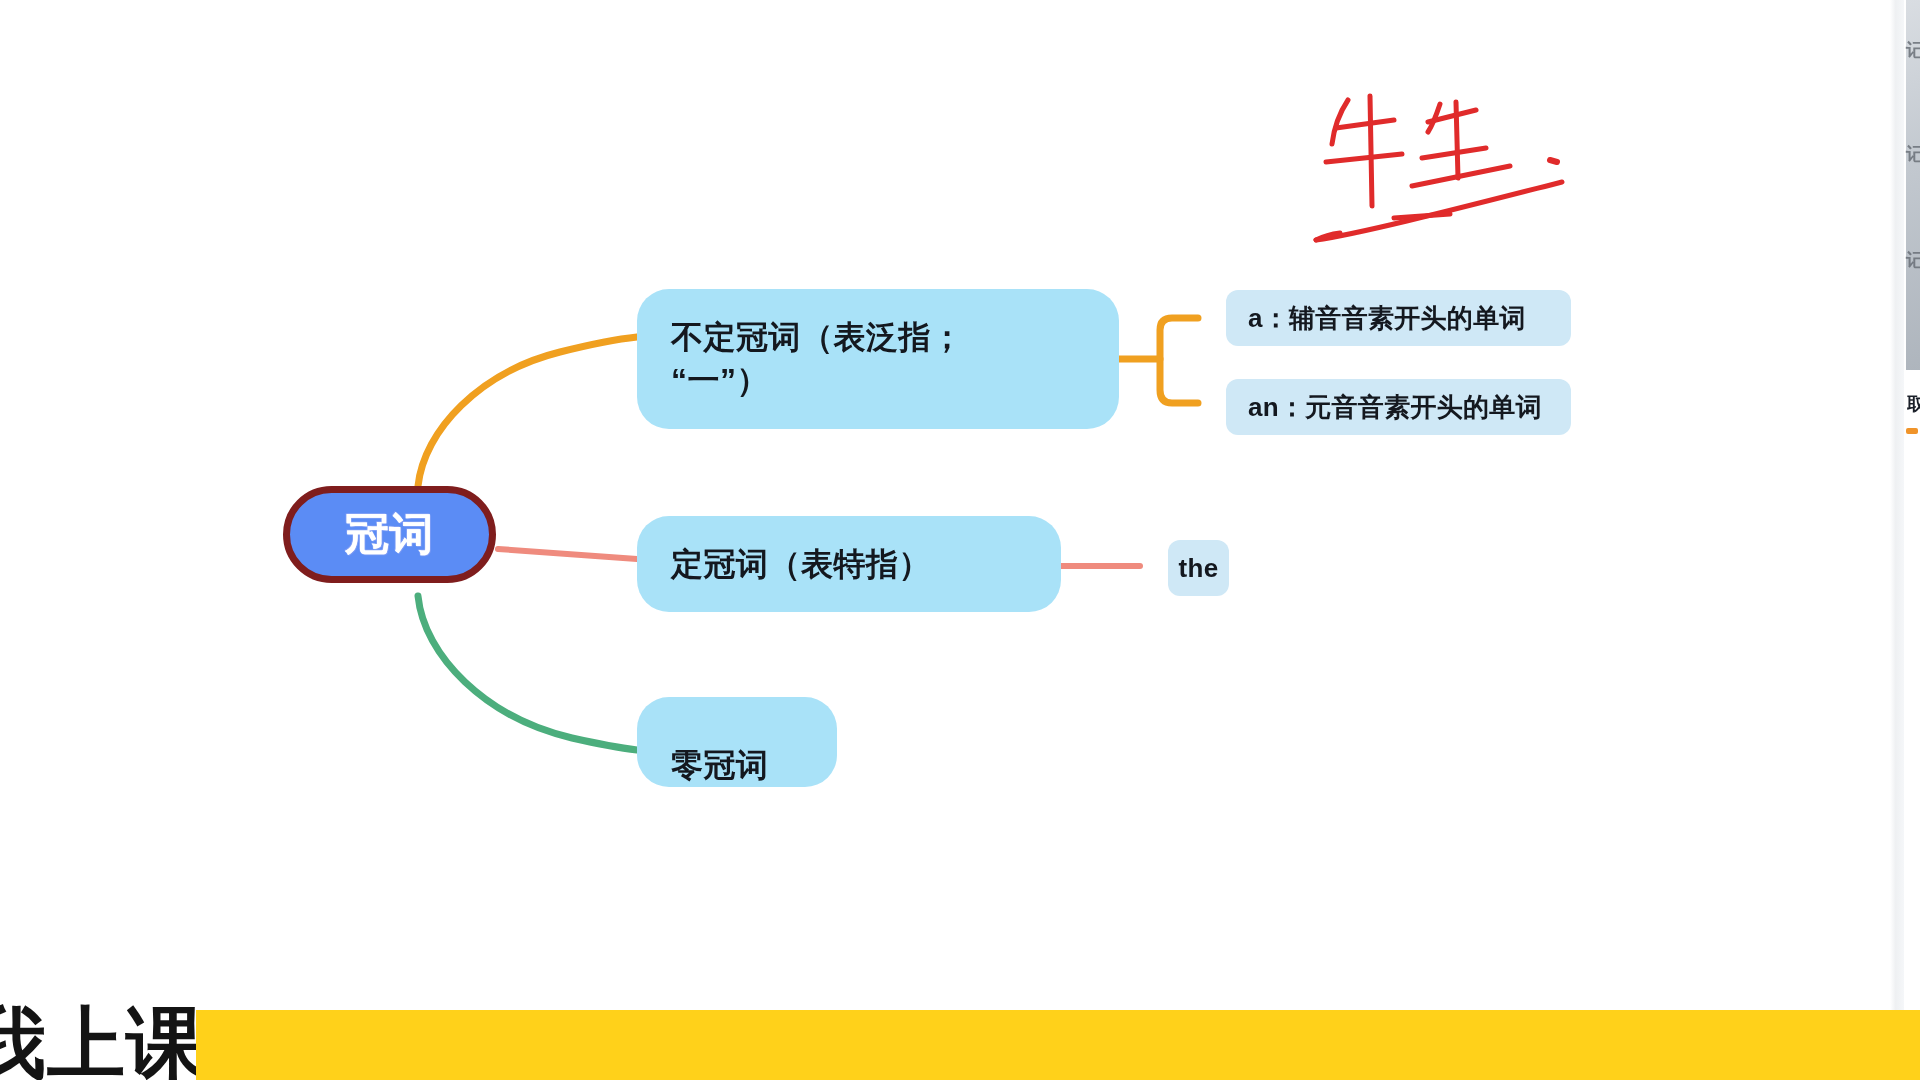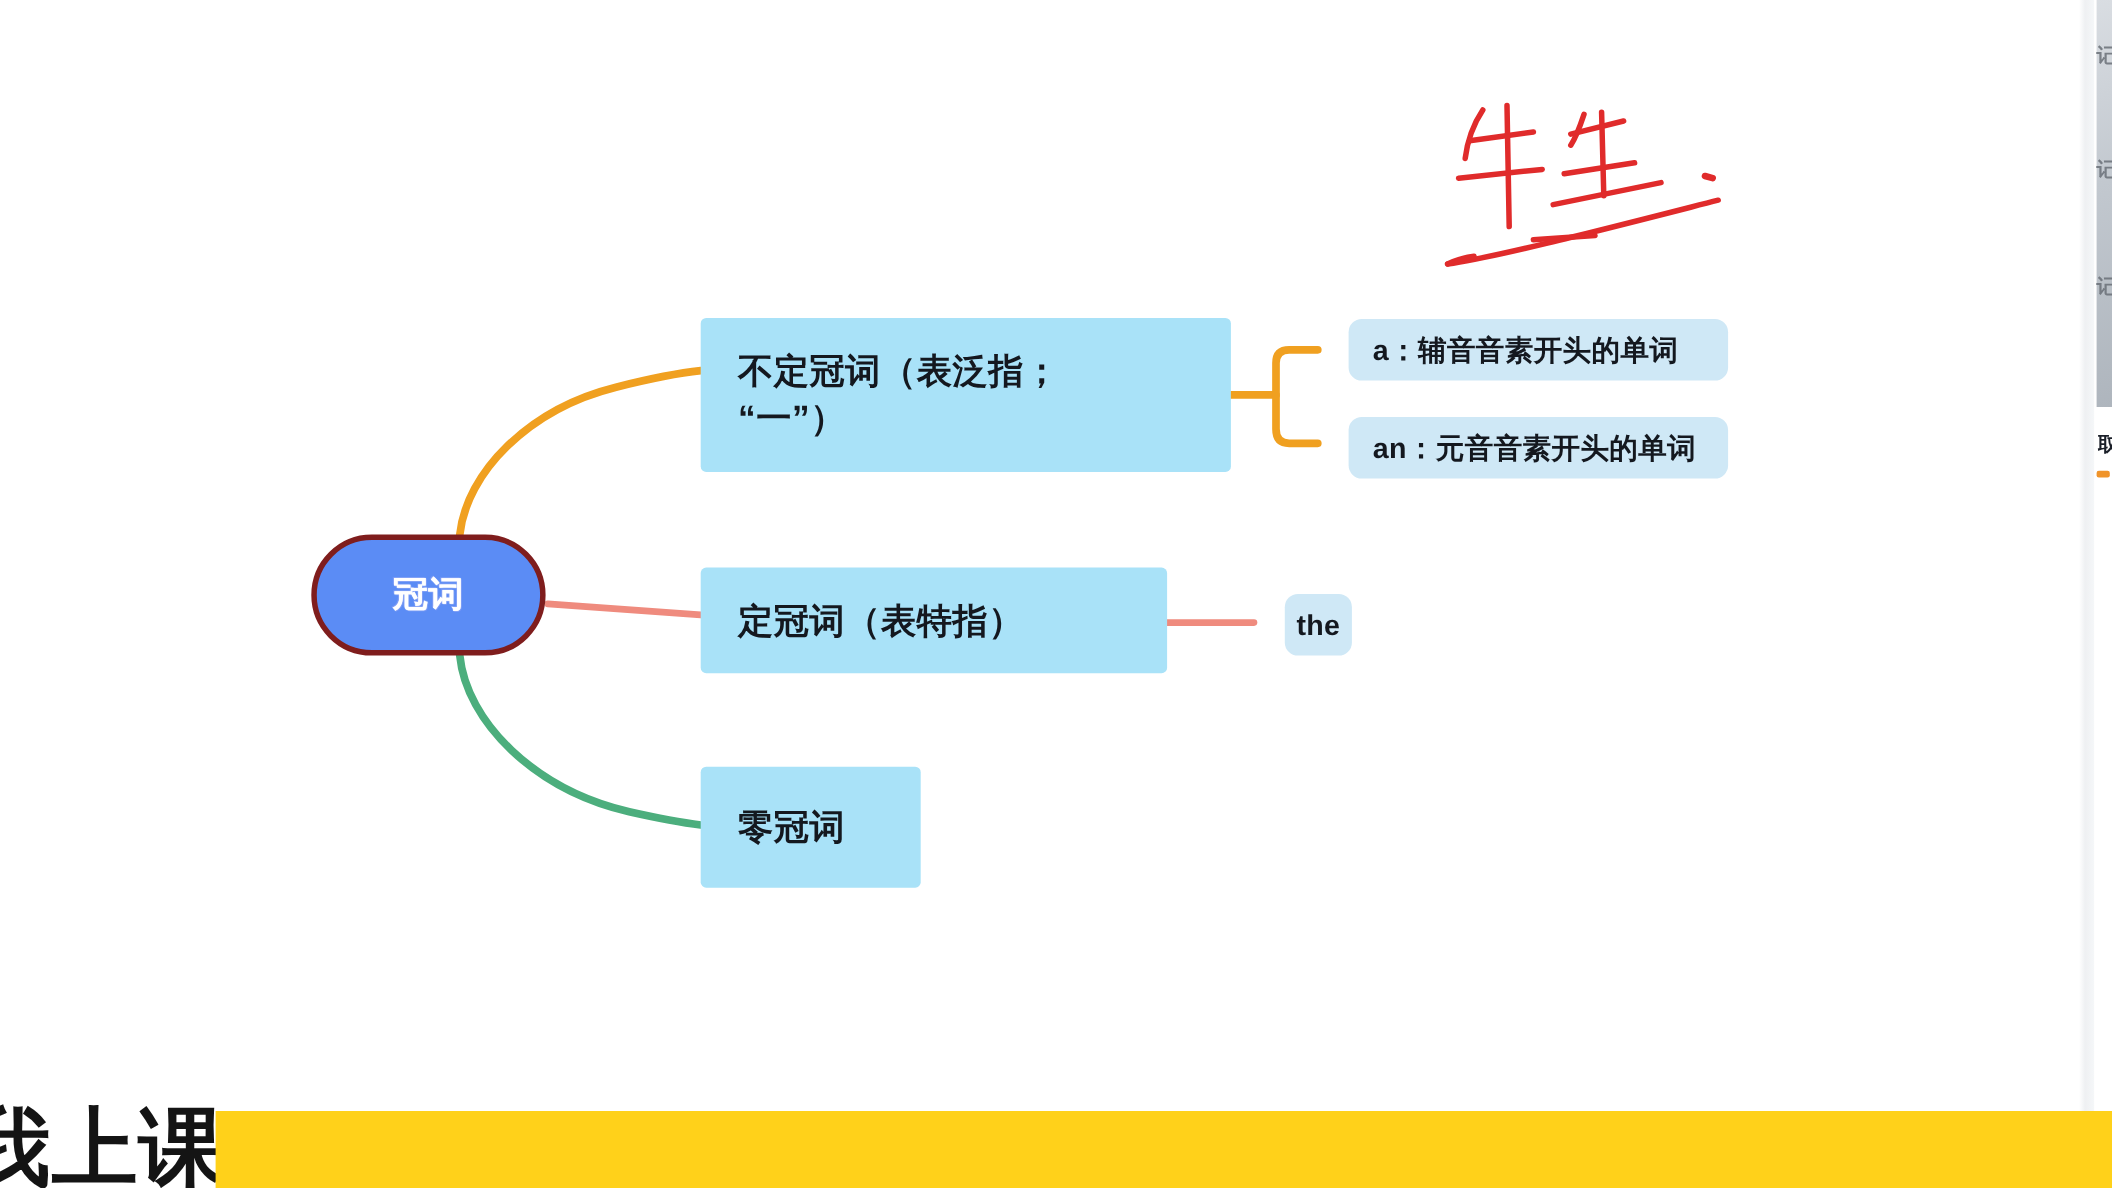--- a/index.html
+++ b/index.html
@@ -46,36 +46,36 @@
     color: #14181f;
     font-weight: bold;
     letter-spacing: 0.5px;
     white-space: pre-line;
   }
 
   .node-root {
     left: 283px;
     top: 486px;
     width: 213px;
-    height: 110px;
+    height: 97px;
     background: #5b8cf5;
-    border: 5px solid #7f1d1d;
+    border: 7px solid #7f1d1d;
     border-radius: 55px;
     justify-content: center;
     color: #ffffff;
-    font-size: 32px;
+    font-size: 44px;
     text-shadow:
        0 0 1px #ffffff,
        1px 1px 0 rgba(120,150,245,0.85),
       -1px -1px 0 rgba(120,150,245,0.85);
   }
 
   .node-branch {
     background: #a9e2f8;
-    border-radius: 5px;
+    border-radius: 32px;
     font-size: 32px;
     line-height: 1.34;
     padding: 0 34px;
   }
 
   .node-branch-1 {
     left: 637px;
     top: 289px;
     width: 482px;
     height: 140px;
@@ -86,21 +86,22 @@
     left: 637px;
     top: 516px;
     width: 424px;
     height: 96px;
   }
 
   .node-branch-3 {
     left: 637px;
     top: 697px;
     width: 200px;
-    height: 110px;
+    height: 90px;
+    align-items: flex-end;
   }
 
   .node-leaf {
     background: #cfe8f6;
     border-radius: 12px;
     font-size: 26px;
     padding: 0 22px;
     letter-spacing: 0.3px;
     margin-left: 28px;
   }

